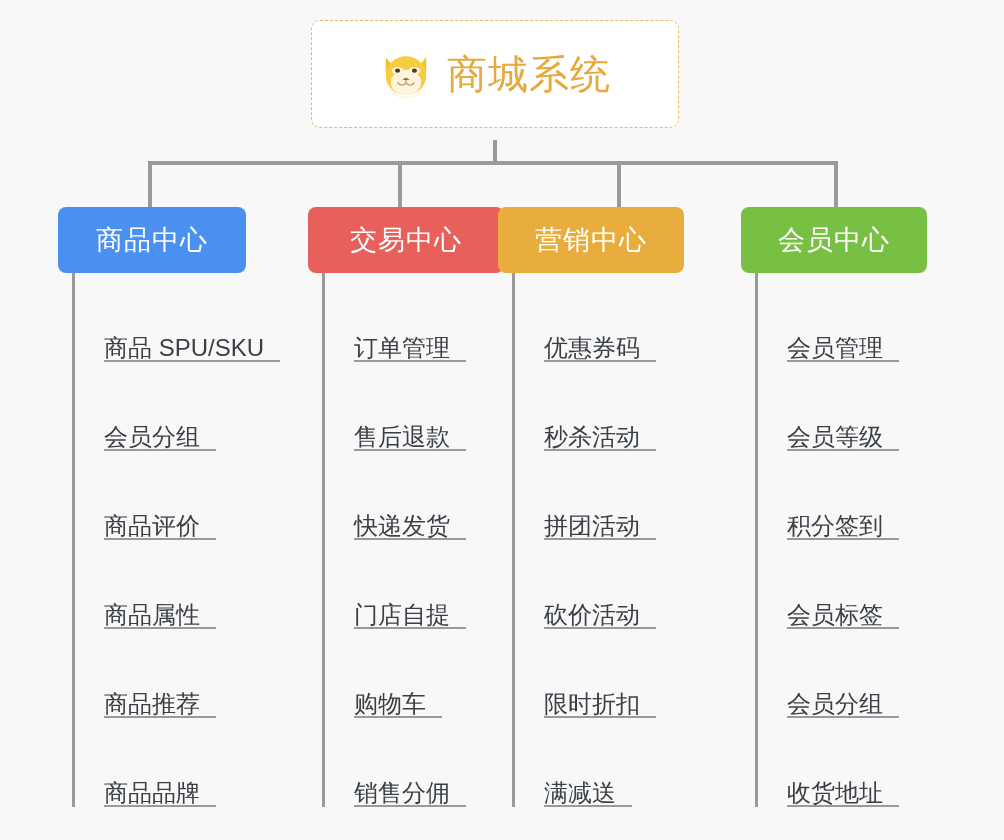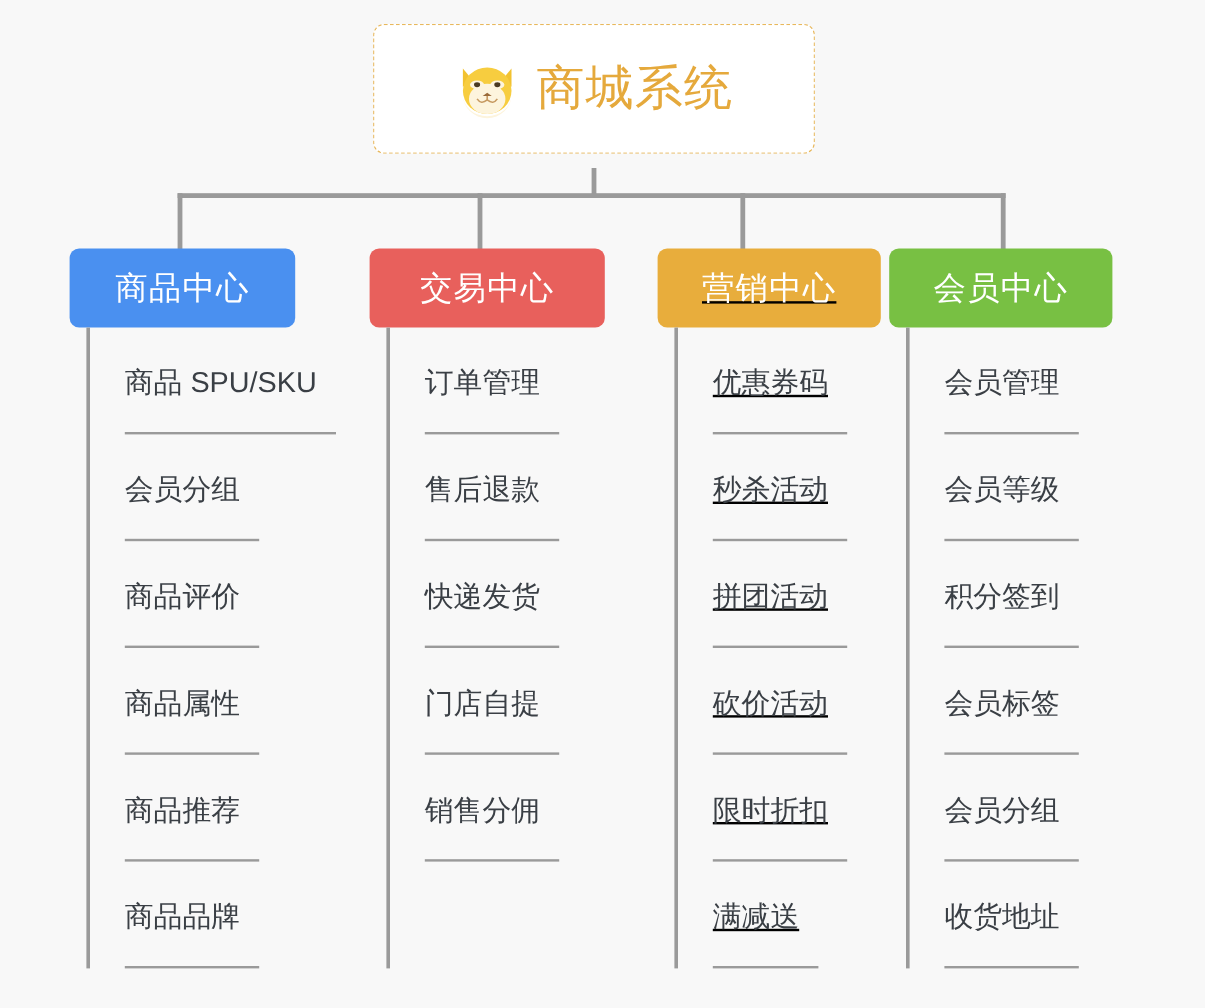--- a/index.html
+++ b/index.html
@@ -109,21 +109,21 @@
     display: flex;
     align-items: flex-end;
     padding-left: 46px;
   }
   .leaf-label {
     position: relative;
     display: inline-block;
     font-size: 24px;
     color: #3a3f45;
     line-height: 1;
-    padding: 0 16px 28px 0;
+    padding: 0 16px 0 0;
     border-bottom: 2px solid #9a9a9a;
     white-space: nowrap;
   }
 </style>
 </head>
 <body style="background: rgb(248, 248, 248);">
 
 <div id="canvas">
 
   <div class="root-node" style="background: rgb(255, 255, 255); border-color: rgb(232, 184, 92);">
@@ -191,26 +191,29 @@
       <div class="leaf">
           <span class="leaf-label">售后退款</span>
         </div>
       <div class="leaf">
           <span class="leaf-label">快递发货</span>
         </div>
       <div class="leaf">
           <span class="leaf-label">门店自提</span>
         </div>
       <div class="leaf">
+          <span class="leaf-label">购物车</span>
+        </div>
+      <div class="leaf">
           <span class="leaf-label">销售分佣</span>
         </div>
     </div>
   </div>
 
-  <div class="branch" style="left:548px;text-decoration:underline;">
+  <div class="branch" style="left:498px;">
     <div class="branch-head" style="width: 186px; background: rgb(232, 173, 60);">
       <span>营销中心</span>
     </div>
     <div class="branch-body">
       <div class="spine" style="background: rgb(154, 154, 154); height: 534px;"></div>
       <div class="leaf">
           <span class="leaf-label">优惠券码</span>
         </div>
       <div class="leaf">
           <span class="leaf-label">秒杀活动</span>

